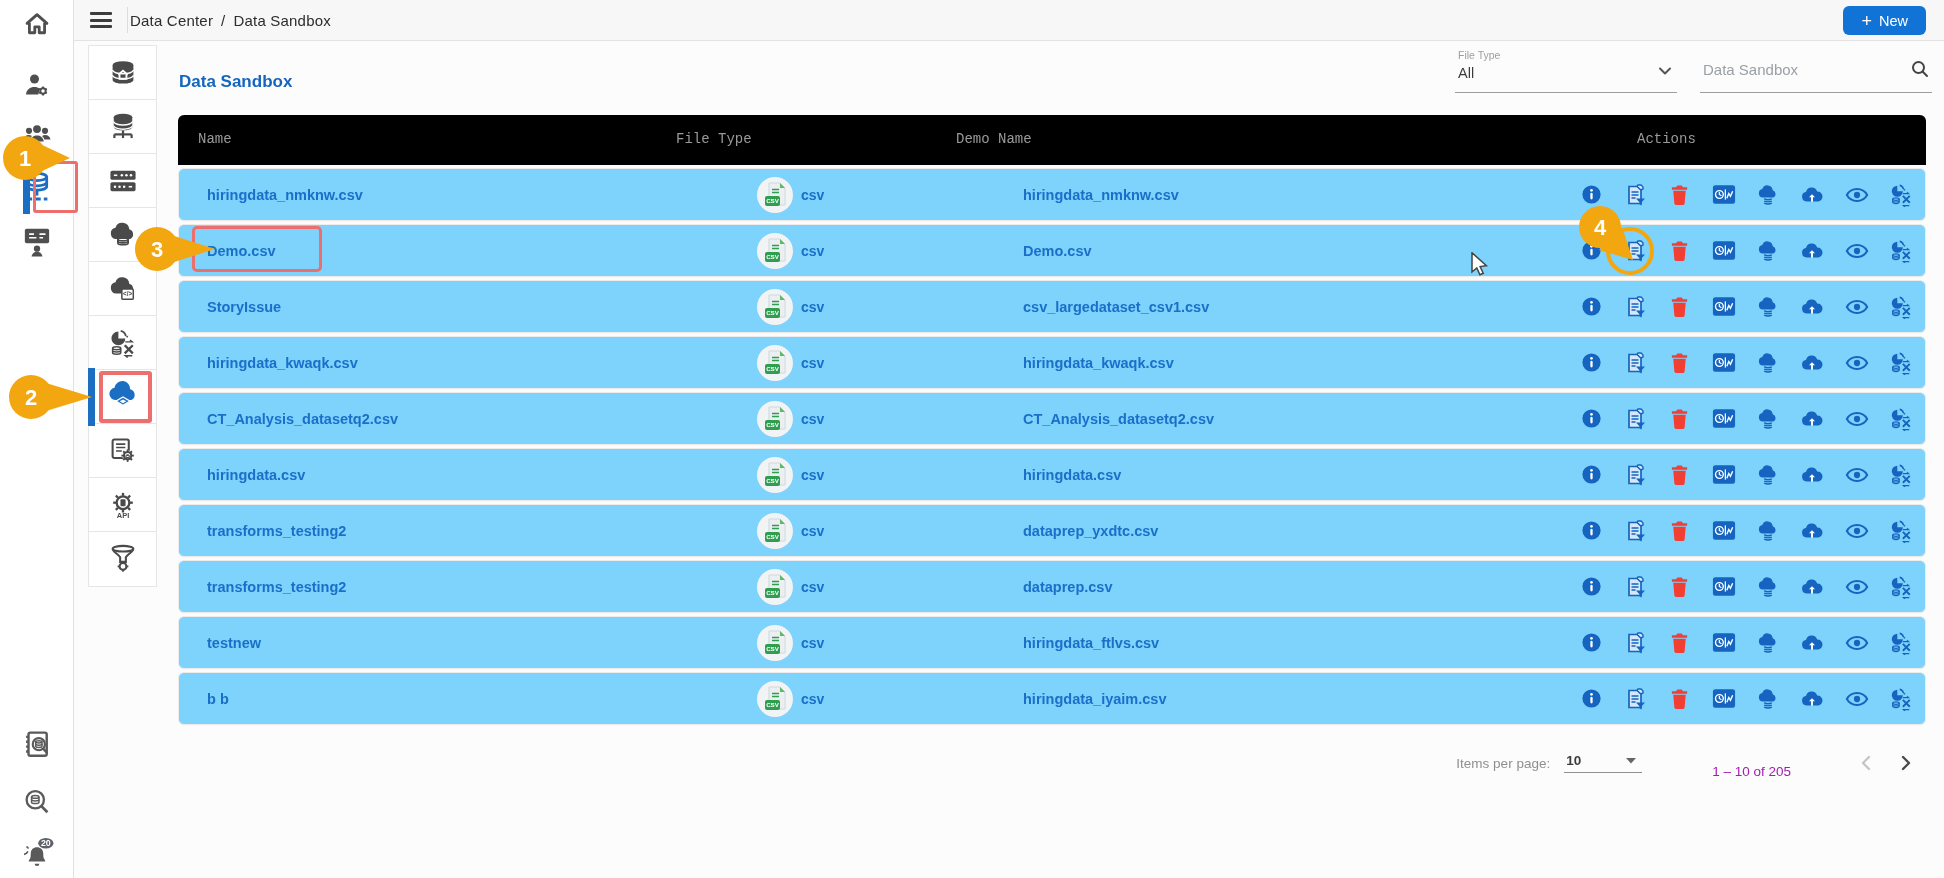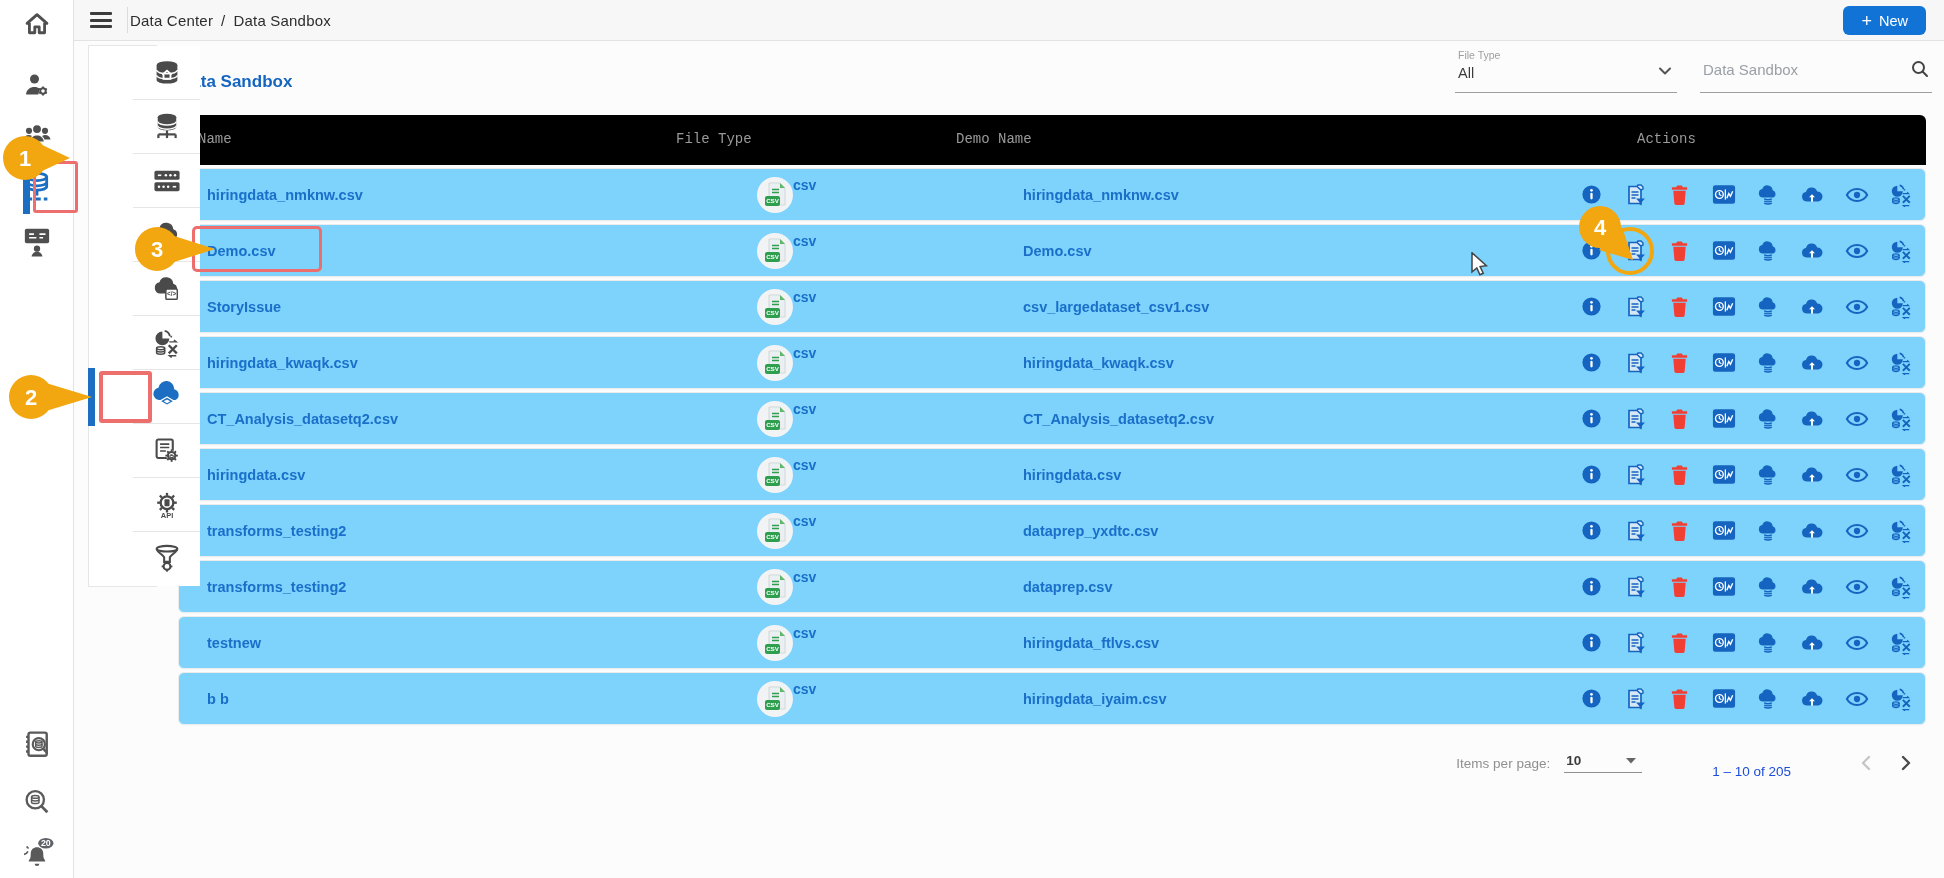--- a/index.html
+++ b/index.html
@@ -3,21 +3,21 @@
 <meta charset="utf-8">
 <style>
   * { margin:0; padding:0; box-sizing:border-box; }
   html,body { width:1944px; height:878px; font-family:"Liberation Sans", sans-serif; background:#fcfcfc; overflow:hidden; position:relative; }
 
   
   .rail1 { position:absolute; left:0; top:0; width:74px; height:878px; background:#ffffff; border-right:1px solid #e2e2e2; z-index:5; }
   .rail1-item { position:absolute; left:0; width:74px; height:44px; display:flex; align-items:center; justify-content:center; cursor:pointer; }
 
   
-  .rail2 { position:absolute; left:88px; top:45px; width:69px; background:#ffffff; border:1px solid #e6e6e6; z-index:4;padding-left:44px; }
+  .rail2 { position:absolute; left:88px; top:45px; width:69px; background:#ffffff; border:1px solid #e6e6e6; z-index:4; }
   .rail2-cell { width:67px; height:54px; display:flex; align-items:center; justify-content:center; border-bottom:1px solid #e6e6e6; position:relative; cursor:pointer; background:#fff; }
   .rail2-cell:last-child { border-bottom:none; }
 
   
   .topbar { position:absolute; left:74px; top:0; right:0; height:41px; background:#f7f7f7; border-bottom:1px solid #e3e3e3; display:flex; align-items:center; z-index:3; }
   .hamburger { width:22px; height:16px; margin-left:16px; display:flex; flex-direction:column; justify-content:space-between; cursor:pointer; }
   .hamburger span { display:block; height:3px; background:#3c3c3c; border-radius:1px; }
   .tb-divider { width:1px; height:26px; background:#dcdcdc; margin-left:15px; }
   .breadcrumb { margin-left:2px; font-size:15px; color:#2d2d2d; letter-spacing:.2px; display:flex; gap:8px; }
   .new-btn { position:absolute; right:18px; top:6px; height:29px; padding:0 18px; background:#1273d6; color:#fff; border:none; border-radius:6px; font-size:14.5px; font-family:inherit; display:flex; align-items:center; gap:7px; cursor:pointer; }
@@ -39,31 +39,31 @@
 
   
   .table-wrap { position:absolute; left:21px; top:74px; width:1748px; }
   .thead { height:50px; background:#000000; border-radius:6px 6px 0 0; position:relative;font-family:Liberation Mono, monospace; }
   .th { position:absolute; top:16px; font-size:14px; color:#9a9a9a; }
   .th-name { left:20px; } .th-filetype { left:498px; } .th-filename { left:778px; } .th-actions { left:1459px; }
 
   .rows { margin-top:3px; }
   .row { height:53px; margin-bottom:3px; background:#7dd3fc; border:1px solid #ececec; border-radius:6px; box-shadow:0 1px 1px rgba(0,0,0,.02); display:grid; grid-template-columns:28px 550px 266px 548px 356px; align-items:center; }
   .cell-name a, .cell-filename a { color:#1a6fc9; font-size:14.5px; font-weight:bold; text-decoration:none; cursor:pointer; }
-  .cell-filetype { display:flex; align-items:flex-start; }
+  .cell-filetype { display:flex; align-items:center; gap:8px; }
   .csv-chip { width:36px; height:36px; border-radius:50%; background:#f1f3f4; display:flex; align-items:center; justify-content:center; }
   .csv-label { color:#1a6fc9; font-size:14px; font-weight:bold; }
   .cell-actions { display:flex; align-items:center; justify-content:space-between; padding-right:14px; padding-left:8px; }
   .act { width:24px; height:24px; cursor:pointer; display:flex; align-items:center; justify-content:center; }
 
   
   .pagination { position:absolute; left:21px; top:700px; width:1748px; height:44px; display:flex; align-items:center; justify-content:flex-end; color:#8f8f8f; font-size:13.5px; }
   .ipp-label { margin-right:14px; }
   .ipp-select { width:78px; border-bottom:1px solid #8f8f8f; display:flex; align-items:center; justify-content:space-between; padding:0 6px 4px 2px; color:#3c3c3c; cursor:pointer;font-weight:bold; }
-  .range-text { margin-left:70px; color:#1d4ed8;margin-top:16px; }
+  .range-text { margin-left:70px; color:#a21caf;margin-top:16px; }
   .pg-btn { width:40px; height:40px; display:flex; align-items:center; justify-content:center; cursor:pointer; }
   .pg-prev { margin-left:55px; }
 
   
   .ann { position:absolute; z-index:50; pointer-events:none; }
   .redbox { border:3px solid #ec6f6d; border-radius:3px; background:transparent; }
   .bluebar { background:#1b6ec2; }
   .ring { border:4px solid #f2a60f; border-radius:50%; background:transparent; }
   .badge-num { font-size:22px; font-weight:bold; fill:#ffffff; font-family:"Liberation Sans",sans-serif; }
 </style>

